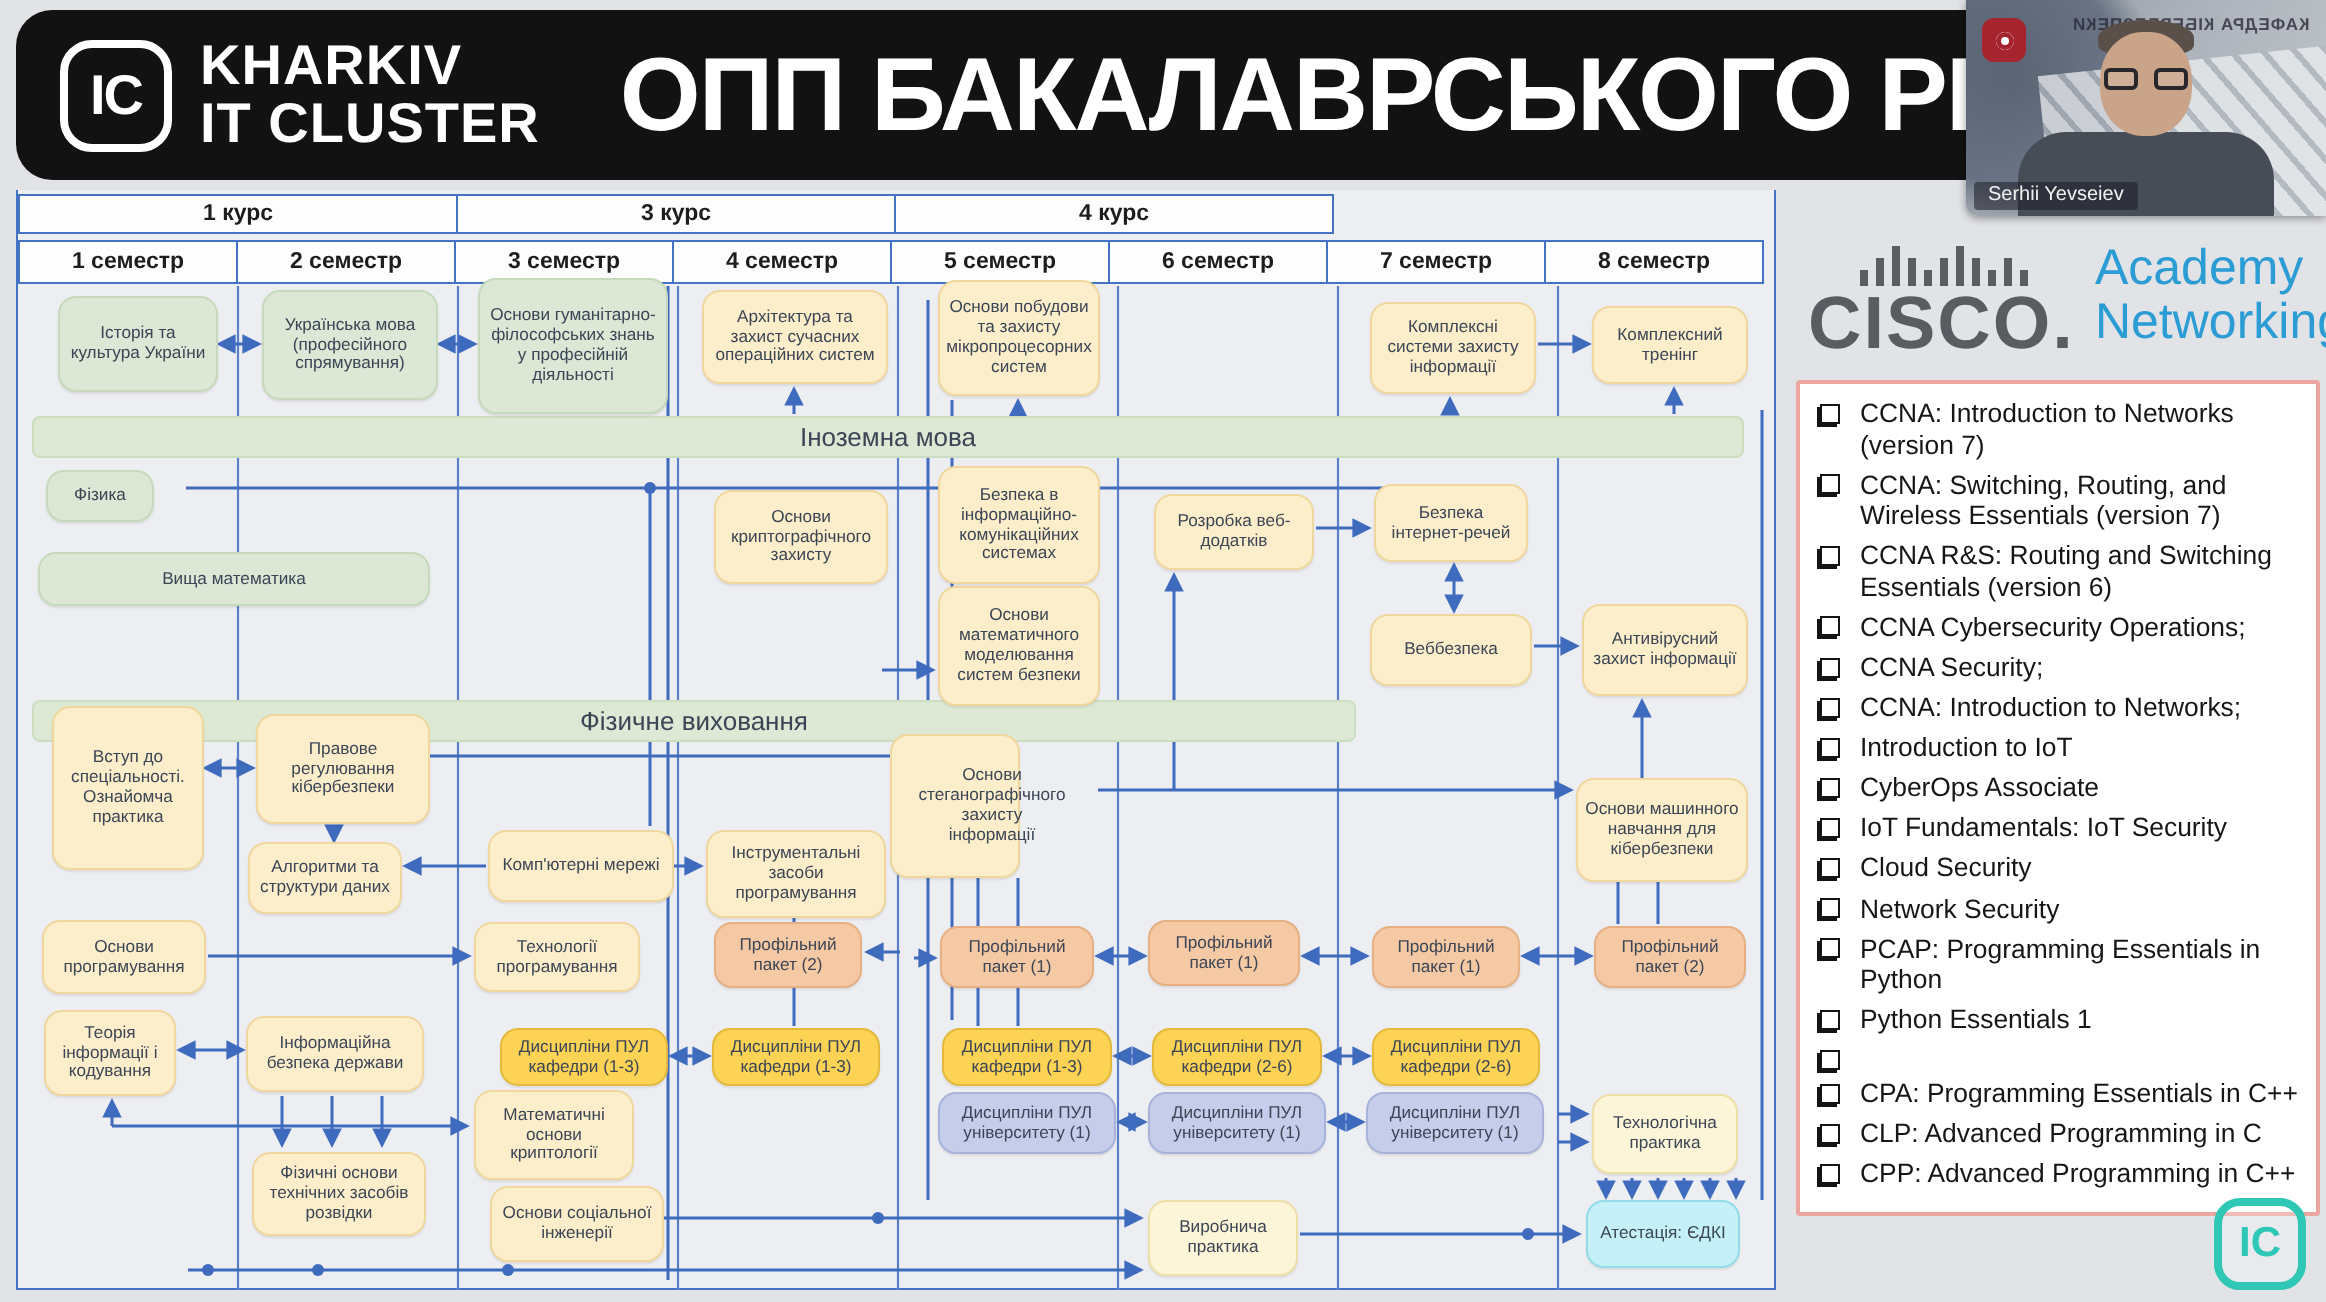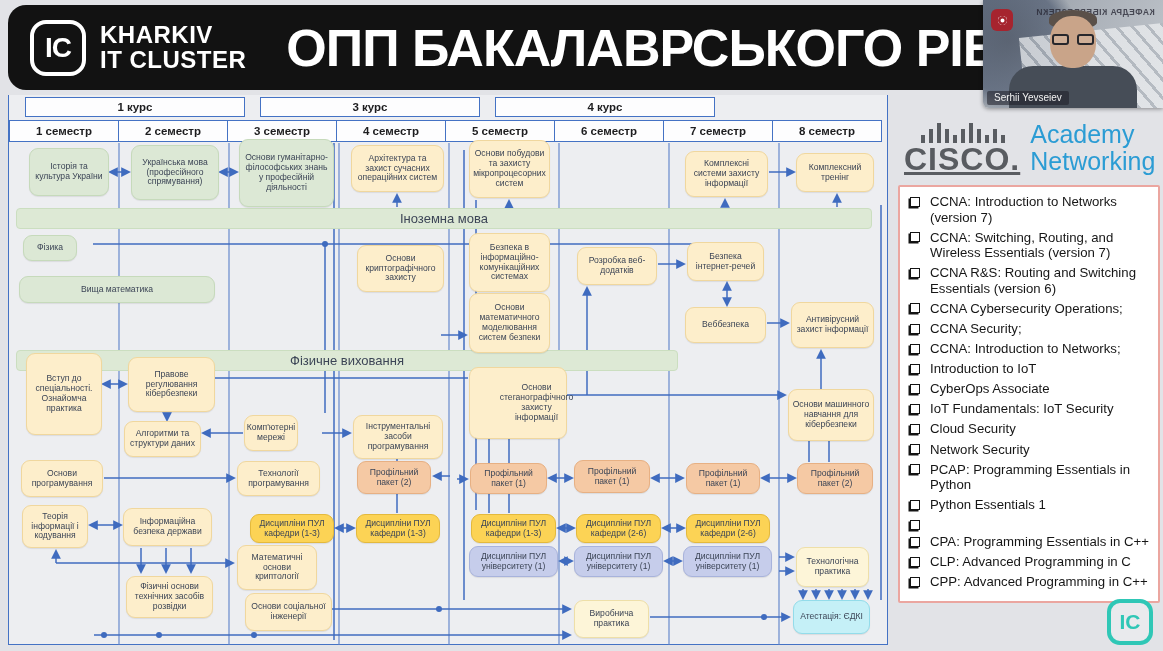--- a/index.html
+++ b/index.html
@@ -6,21 +6,21 @@
   html,body { width:1163px; height:651px; overflow:hidden; background:#dcdde1;
               font-family:"Liberation Sans", sans-serif; }
   .stage { position:relative; width:1163px; height:651px; background:#e2e3e7; }
 
   
   .topbar { position:absolute; left:8px; top:5px; width:1155px; height:85px;
             background:#121212; border-radius:18px; display:flex; align-items:center; z-index:5; }
   .logo-badge { width:56px; height:56px; border:4px solid #fff; border-radius:16px;
                 margin-left:22px; display:flex; align-items:center; justify-content:center;
                 color:#fff; font-weight:800; font-size:28px; letter-spacing:-1px; flex:0 0 auto; }
-  .logo-text { color:#fff; font-weight:800; font-size:24px; line-height:1.02;
+  .logo-text { color:#fff; font-weight:800; font-size:28px; line-height:1.02;
                letter-spacing:.5px; margin-left:14px; flex:0 0 auto; }
   .slide-title { color:#fff; font-weight:800; font-size:52px; letter-spacing:-1px;
                  white-space:nowrap; margin-left:40px; }
 
   
   .webcam { position:absolute; left:983px; top:0; width:180px; height:108px; z-index:9;
             background:linear-gradient(120deg,#8e959e 0%,#aab0b8 45%,#c3c8ce 100%);
             border-radius:0 0 0 6px; overflow:hidden; box-shadow:0 1px 4px rgba(0,0,0,.4); }
   .wc-map { position:absolute; left:-18px; top:-8px; width:110px; height:120px;
             background:radial-gradient(circle at 40% 40%, #273246 0%, #3c4a63 55%, transparent 72%);
@@ -48,21 +48,21 @@
              color:#f2f2f2; font-size:10px; padding:1px 7px 2px; border-radius:2px; }
 
   
   .panel { position:absolute; left:8px; top:95px; width:880px; height:550px;
            background:#edeef1; border-left:1px solid #4472c4; border-right:1px solid #4472c4;
            border-bottom:1px solid #4472c4; z-index:2; }
   .hdr-row { position:absolute; left:0; display:flex; width:880px; z-index:3; }
   .hdr-row .cell { background:#fdfdfe; border:1px solid #4472c4; margin-right:-1px;
                    text-align:center; font-weight:700; font-size:11.5px; color:#1d1d1f;
                    display:flex; align-items:center; justify-content:center; }
-  #yearsRow { top:2px; } #yearsRow .cell { width:220px; height:20px;margin-left:16px; }
+  #yearsRow { top:2px; } #yearsRow .cell { width:220px; height:20px; }
   #semsRow  { top:25px; } #semsRow .cell { width:110px; height:22px; }
 
   #wires { position:absolute; left:0; top:0; z-index:1; }
   .w  { stroke:#3f6bbf; stroke-width:1.5; fill:none; }
   .wt { stroke:#5a80c9; stroke-width:1.1; fill:none; }
 
   .band { position:absolute; background:#dde9d5; border:1px solid #cbdec0; border-radius:4px;
           font-size:13px; color:#3c4556; display:flex; align-items:center; justify-content:center;
           z-index:2; }
   .band1 { left:7px; top:113px; width:856px; height:21px; }
@@ -77,21 +77,21 @@
   .salmon   { background:#f5c9a4; border-color:#e7b083; }
   .gold     { background:#fcd355; border-color:#e4b93c; }
   .lavender { background:#c6cdeb; border-color:#a8b3dc; }
   .cream    { background:#fdf5d8; border-color:#eedfa8; }
   .cyan     { background:#c5f0f7; border-color:#93dcea; }
 
   
   .right-panel { position:absolute; left:896px; top:95px; width:267px; height:550px; z-index:2; }
   .cisco-logo { display:flex; align-items:flex-start; margin:26px 0 10px 8px; }
   .cisco-left { display:flex; flex-direction:column; align-items:center; margin-right:10px; }
-  .cisco-word { font-size:32px; font-weight:700; color:#595c61; letter-spacing:1px; line-height:1;text-decoration:underline; }
+  .cisco-word { font-size:37px; font-weight:700; color:#595c61; letter-spacing:1px; line-height:1; }
   .cisco-academy { color:#2b9cd4; font-size:25px; line-height:1.08; font-weight:400; }
   .course-box { background:#fff; border:2px solid #eba6a0; border-radius:2px;
                 margin-left:2px; width:262px; padding:7px 4px 6px 6px; list-style:none; }
   .course-box li { display:flex; margin-bottom:4.5px; font-size:13.2px; line-height:1.18; color:#161616; }
   .course-box .sq { flex:0 0 auto; width:10px; height:10px; border:1.5px solid #141414;
                     box-shadow:-1.5px 1.5px 0 0 #141414; margin:2.5px 10px 0 4px; background:#fff; }
 
   
   .watermark { position:absolute; right:10px; bottom:6px; width:46px; height:46px;
                border:4px solid #2fc7b6; border-radius:13px; z-index:8;
@@ -229,24 +229,24 @@
         <div class="cbox yellow" style="left: 348px; top: 150px; width: 87px; height: 47px; text-align: center;">Основи криптографічного захисту</div>
         <div class="cbox yellow" style="left: 460px; top: 138px; width: 81px; height: 59px;">Безпека в інформаційно-комунікаційних системах</div>
         <div class="cbox yellow" style="left: 568px; top: 152px; width: 80px; height: 38px;">Розробка веб-додатків</div>
         <div class="cbox yellow" style="left: 678px; top: 147px; width: 77px; height: 39px;">Безпека інтернет-речей</div>
         <div class="cbox green" style="left: 10px; top: 181px; width: 196px; height: 27px;">Вища математика</div>
         <div class="cbox yellow" style="left: 460px; top: 198px; width: 81px; height: 60px;">Основи математичного моделювання систем безпеки</div>
         <div class="cbox yellow" style="left: 676px; top: 212px; width: 81px; height: 36px;">Веббезпека</div>
         <div class="cbox yellow" style="left: 782px; top: 207px; width: 83px; height: 46px;">Антивірусний захист інформації</div>
         <div class="cbox yellow" style="left: 17px; top: 258px; width: 76px; height: 82px;">Вступ до спеціальності. Ознайомча практика</div>
         <div class="cbox yellow" style="left: 119px; top: 262px; width: 87px; height: 55px;">Правове регулювання кібербезпеки</div>
-        <div class="cbox yellow" style="left: 460px; top: 272px; width: 98px; height: 72px; padding-left: 40px;">Основи стеганографічного захисту інформації</div>
+        <div class="cbox yellow" style="left: 436px; top: 272px; width: 65px; height: 72px; padding-left: 40px;">Основи стеганографічного захисту інформації</div>
         <div class="cbox yellow" style="left: 779px; top: 294px; width: 86px; height: 52px;">Основи машинного навчання для кібербезпеки</div>
         <div class="cbox yellow" style="left: 115px; top: 326px; width: 77px; height: 36px;">Алгоритми та структури даних</div>
-        <div class="cbox yellow" style="left: 235px; top: 320px; width: 54px; height: 36px;">Комп'ютерні мережі</div>
+        <div class="cbox yellow" style="left: 235px; top: 320px; width: 93px; height: 36px;">Комп'ютерні мережі</div>
         <div class="cbox yellow" style="left: 344px; top: 320px; width: 90px; height: 44px;">Інструментальні засоби програмування</div>
         <div class="cbox yellow" style="left: 12px; top: 365px; width: 82px; height: 37px;">Основи програмування</div>
         <div class="cbox yellow" style="left: 228px; top: 366px; width: 83px; height: 35px;">Технології програмування</div>
         <div class="cbox salmon" style="left: 348px; top: 366px; width: 74px; height: 33px;">Профільний пакет (2)</div>
         <div class="cbox salmon" style="left: 461px; top: 368px; width: 77px; height: 31px;">Профільний пакет (1)</div>
         <div class="cbox salmon" style="left: 565px; top: 365px; width: 76px; height: 33px;">Профільний пакет (1)</div>
         <div class="cbox salmon" style="left: 677px; top: 368px; width: 74px; height: 31px;">Профільний пакет (1)</div>
         <div class="cbox salmon" style="left: 788px; top: 368px; width: 76px; height: 31px;">Профільний пакет (2)</div>
         <div class="cbox yellow" style="left: 13px; top: 410px; width: 66px; height: 43px;">Теорія інформації і кодування</div>
         <div class="cbox yellow" style="left: 114px; top: 413px; width: 89px; height: 38px;">Інформаційна безпека держави</div>

